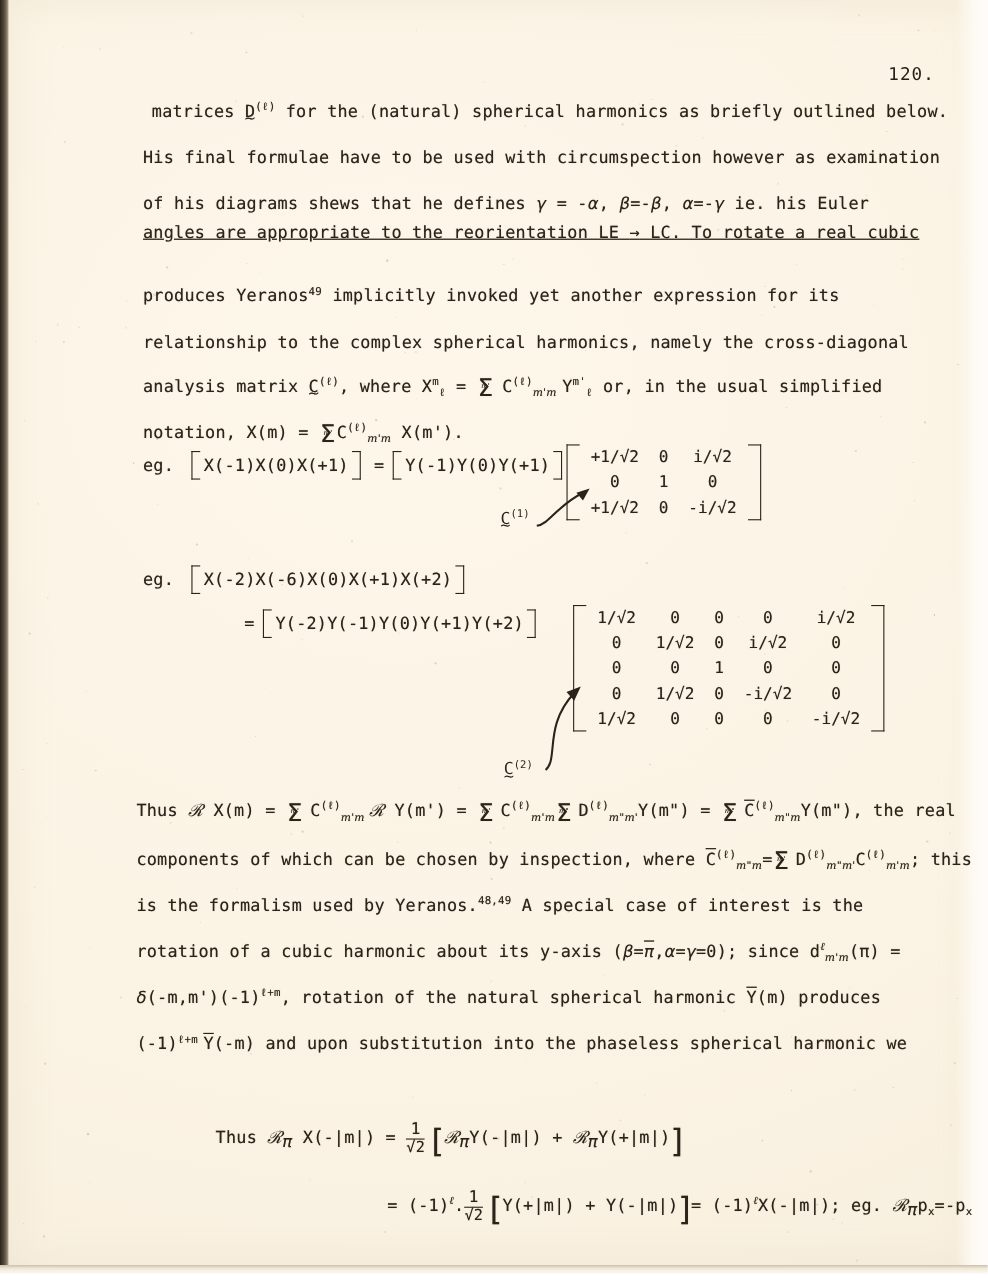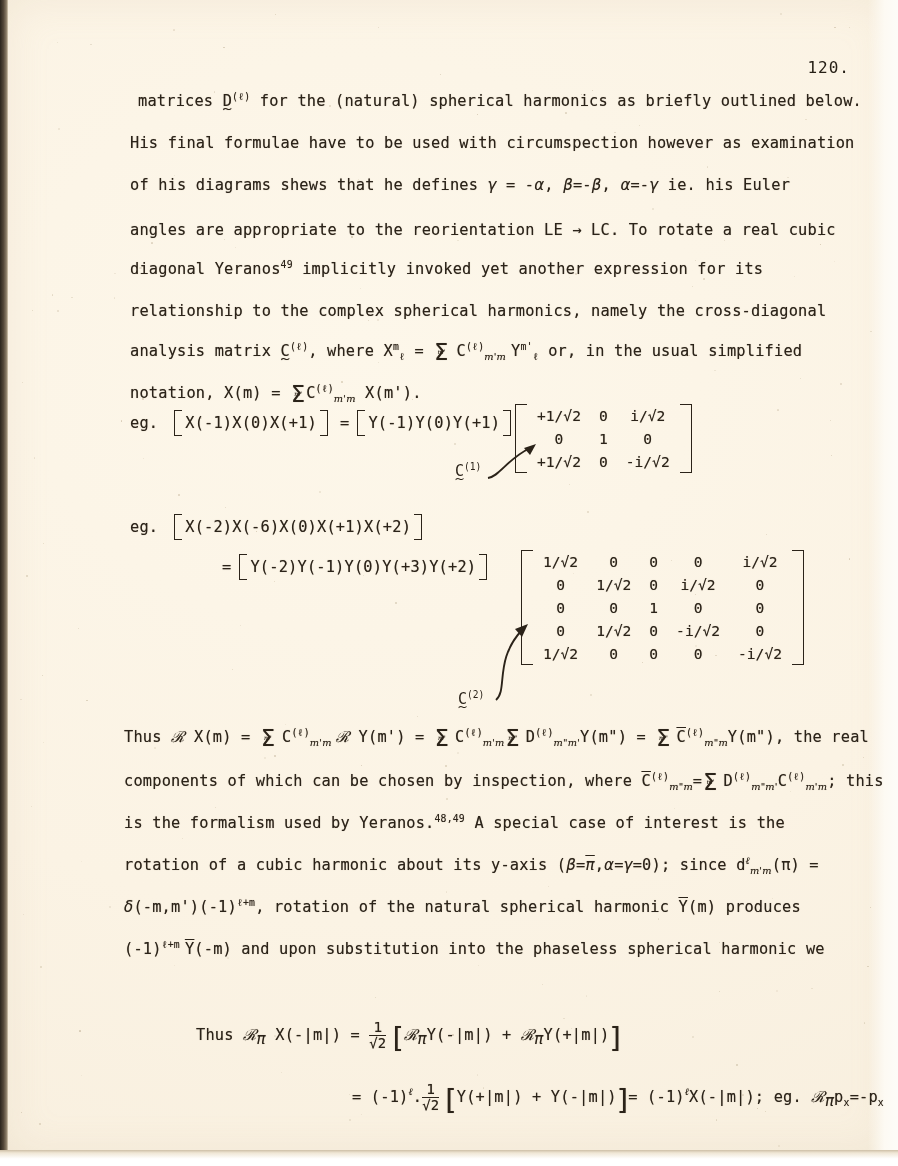--- a/index.html
+++ b/index.html
@@ -382,26 +382,26 @@
     <div class="ln" style="left:130px; top:92px;margin-left:8px;">
       <span>matrices </span><span class="utilde"><span>D</span></span><span class="sup">(ℓ)</span><span> for the (natural) spherical harmonics as briefly outlined below.</span>
     </div>
 
     <div class="ln" style="left:130px; top:134px;">His final formulae have to be used with circumspection however as examination</div>
 
     <div class="ln" style="left:130px; top:176px;">
       <span>of his diagrams shews that he defines </span><span class="gk">γ</span><span> = -</span><span class="gk">α</span><span>, </span><span class="gk">β</span><span>=-</span><span class="gk">β</span><span>, </span><span class="gk">α</span><span>=-</span><span class="gk">γ</span><span> ie. his Euler</span>
     </div>
 
-    <div class="ln" style="left:130px; top:221px;">
+    <div class="ln" style="left:130px; top:202px;text-decoration:underline;">
       <span>angles are appropriate to the reorientation LE </span><span>→</span><span> LC.    To rotate a real cubic</span>
     </div>
 
     <div class="ln" style="left:130px; top:260px;">
-      <span>diagonal Yeranos</span><span class="sup">49</span><span> implicitly invoked yet another expression for its</span>
+      <span>produces Yeranos</span><span class="sup">49</span><span> implicitly invoked yet another expression for its</span>
     </div>
 
     <div class="ln" style="left:130px; top:302px;">relationship to the complex spherical harmonics, namely the cross-diagonal</div>
 
     <div class="ln" style="left:130px; top:342px;">
       <span>analysis matrix </span><span class="utilde"><span>C</span></span><span class="sup">(ℓ)</span><span>, where </span><span>X</span><span class="sup">m</span><span class="sub">ℓ</span><span> = </span><span class="sumwrap"><span class="sum">Σ</span><span class="sumsub">m'</span></span><span style="display:inline-block;width:7px"></span><span>C</span><span class="sup">(ℓ)</span><span class="sub hand">m'm</span><span style="display:inline-block;width:5px"></span><span>Y</span><span class="sup">m'</span><span class="sub">ℓ</span><span> or, in the usual simplified</span>
     </div>
 
     <div class="ln" style="left:130px; top:384px;">
       <span>notation, X(m) = </span><span class="sumwrap"><span class="sum">Σ</span><span class="sumsub">m'</span></span><span>C</span><span class="sup">(ℓ)</span><span class="sub hand">m'm</span><span> X(m').</span>
@@ -441,21 +441,21 @@
             </tr>
           </tbody>
         </table>
     </div>
 
     <div class="ln" style="left:130px; top:518px;">
       <span>eg.</span><span style="display:inline-block;width:16px"></span><span class="vbr">X(-2)X(-6)X(0)X(+1)X(+2)</span>
     </div>
 
     <div class="ln" style="left:222px; top:558px;">
-      <span>=</span><span style="display:inline-block;width:8px"></span><span class="vbr">Y(-2)Y(-1)Y(0)Y(+3)Y(+2)</span>
+      <span>=</span><span style="display:inline-block;width:8px"></span><span class="vbr">Y(-2)Y(-1)Y(0)Y(+1)Y(+2)</span>
     </div>
 
     <div class="label-c" style="left:458px; top:690px;">
       <span class="utilde"><span>C</span></span><span class="sup">(2)</span>
     </div>
     <svg class="arrowsvg" style="left:488px; top:620px;" width="44" height="84">
       <path d="M8 80 C 20 70, 6 40, 34 10"></path>
       <polygon points="40,4 27,9 34,17"></polygon>
     </svg>
 

